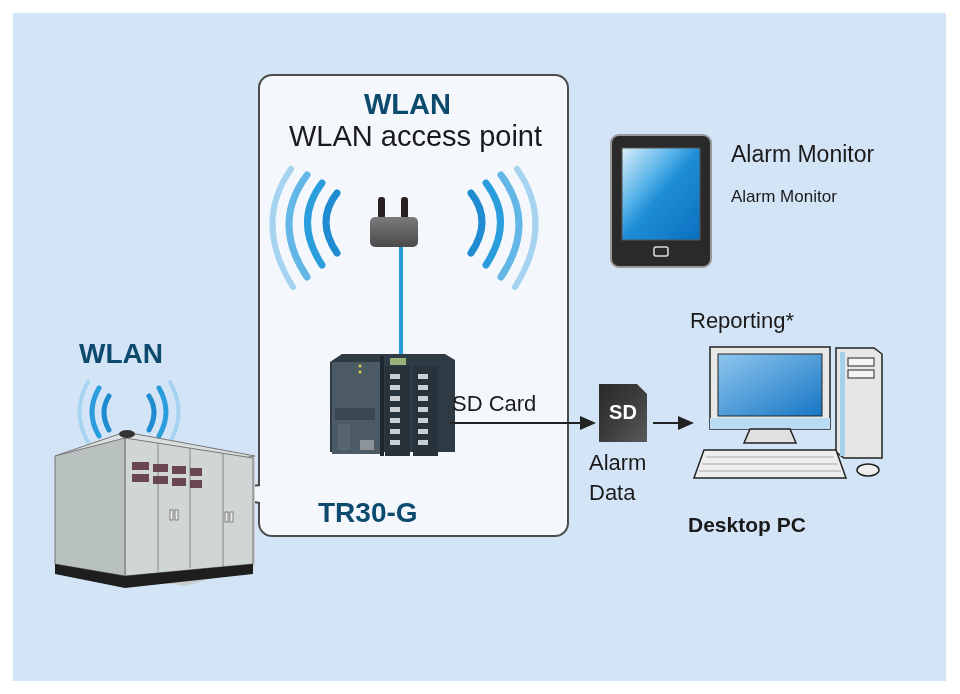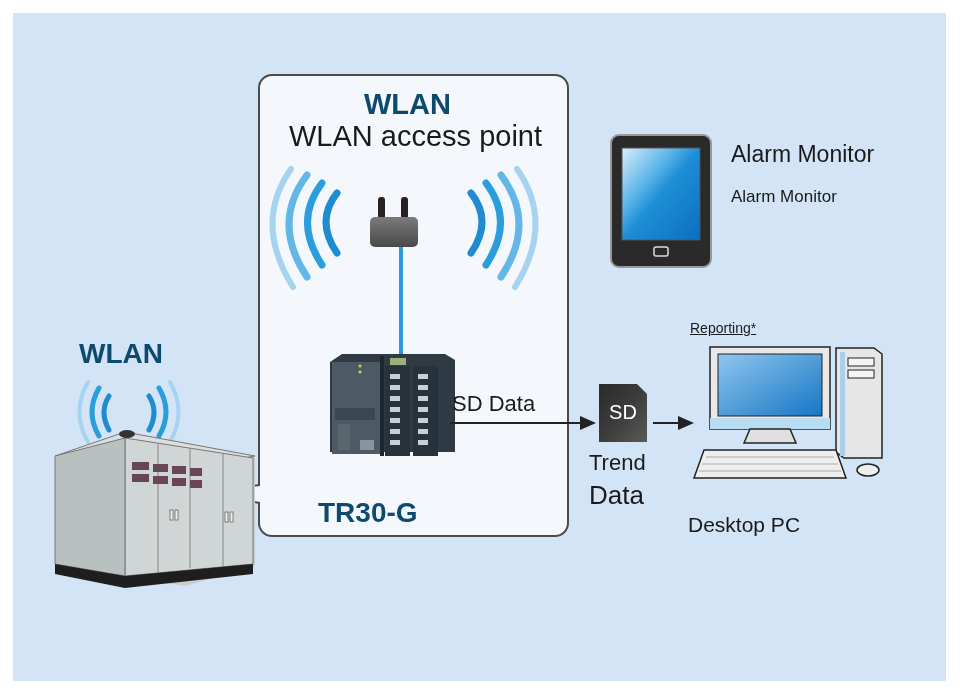--- a/index.html
+++ b/index.html
@@ -3,21 +3,21 @@
 <meta charset="utf-8">
 <style>
   html, body { margin: 0; padding: 0; background: #ffffff; }
   body { width: 960px; height: 694px; position: relative; overflow: hidden;
          font-family: "Liberation Sans", sans-serif; }
   .panel { position: absolute; left: 13px; top: 13px; width: 933px; height: 668px; background: #d3e4f6; }
   .device-box { position: absolute; left: 258px; top: 74px; width: 311px; height: 463px;
                 background: #f4f8fd; border: 2px solid #4a4a4a; border-radius: 14px; box-sizing: border-box; }
   .txt { position: absolute; white-space: nowrap; color: #1a1a1a; }
   .green { color: #0c4a6e; font-weight: bold; }
-  .bold { font-weight: normal; }
+  .bold { font-weight: bold; }
   svg.abs { position: absolute; overflow: visible; }
 </style>
 </head>
 <body>
 
 <div class="panel"></div>
 
 <div class="device-box"></div>
 
 <svg class="abs" style="left:190px;top:480px;" width="80" height="30">
@@ -80,61 +80,61 @@
   </g>
   <rect x="60" y="6" width="16" height="7" fill="#9ab27a"></rect>
   <circle cx="30" cy="14" r="1.5" fill="#d8d040"></circle>
     <circle cx="30" cy="20" r="1.5" fill="#d8d040"></circle>
   <rect x="8" y="72" width="12" height="26" fill="#5a666e"></rect>
   <rect x="30" y="88" width="14" height="10" fill="#8a949a"></rect>
 </svg>
 
 <div class="txt green" style="left:318px;top:497px;font-size:28px;">TR30-G</div>
 
-<div class="txt" style="left:452px;top:391px;font-size:22px;">SD Data</div>
+<div class="txt" style="left:452px;top:391px;font-size:22px;">SD Card</div>
 <svg class="abs" style="left:450px;top:415px;" width="250" height="20">
   <line x1="0" y1="8" x2="138" y2="8" stroke="#222" stroke-width="2"></line>
   <polygon points="130,1 146,8 130,15" fill="#222"></polygon>
   <line x1="203" y1="8" x2="232" y2="8" stroke="#222" stroke-width="2"></line>
   <polygon points="228,1 244,8 228,15" fill="#222"></polygon>
 </svg>
 
 <div style="position:absolute;left:599px;top:384px;width:48px;height:58px;">
   <svg width="48" height="58">
     <defs>
       <linearGradient id="sdg" x1="0" y1="0" x2="1" y2="1">
         <stop offset="0" stop-color="#2a2a2a"></stop>
           <stop offset="0.5" stop-color="#3c3c3c"></stop>
           <stop offset="1" stop-color="#5a5a5a"></stop>
       </linearGradient>
     </defs>
     <polygon points="0,0 38,0 48,10 48,58 0,58" fill="url(#sdg)"></polygon>
   </svg>
-  <div style="position:absolute;left:0;top:17px;width:48px;text-align:center;color:#fff;font-weight:normal;font-size:20px;">SD</div>
+  <div style="position:absolute;left:0;top:17px;width:48px;text-align:center;color:#fff;font-weight:bold;font-size:20px;">SD</div>
 </div>
-<div class="txt" style="left:589px;top:450px;font-size:22px;">Trend</div>
-<div class="txt" style="left:589px;top:480px;font-size:26px;">Data</div>
+<div class="txt" style="left:589px;top:450px;font-size:22px;">Alarm</div>
+<div class="txt" style="left:589px;top:480px;font-size:22px;">Data</div>
 
 <svg class="abs" style="left:610px;top:134px;" width="102" height="134">
   <defs>
     <linearGradient id="tbs" x1="0" y1="0" x2="1" y2="1">
       <stop offset="0" stop-color="#d9eefa"></stop>
         <stop offset="0.35" stop-color="#56b2e8"></stop>
         <stop offset="0.5" stop-color="#1e8ed6"></stop>
         <stop offset="1" stop-color="#0a6fbf"></stop>
     </linearGradient>
   </defs>
   <rect x="1" y="1" width="100" height="132" rx="8" fill="#2a2a2a" stroke="#999" stroke-width="2"></rect>
   <rect x="12" y="14" width="78" height="92" fill="url(#tbs)" stroke="#555" stroke-width="1"></rect>
   <rect x="44" y="113" width="14" height="9" rx="2" fill="none" stroke="#ddd" stroke-width="1.5"></rect>
 </svg>
 <div class="txt" style="left:731px;top:141px;font-size:23px;">Alarm Monitor</div>
 <div class="txt" style="left:731px;top:187px;font-size:17px;">Alarm Monitor</div>
 
-<div class="txt" style="left:690px;top:320px;font-size:14px;text-decoration:underline;">Reporting*</div>
+<div class="txt" style="left:690px;top:308px;font-size:22px;">Reporting*</div>
 <svg class="abs" style="left:686px;top:340px;" width="200" height="150">
   <defs>
     <linearGradient id="mon" x1="0" y1="0" x2="1" y2="1">
       <stop offset="0" stop-color="#8fc6ee"></stop>
         <stop offset="1" stop-color="#1676c4"></stop>
     </linearGradient>
   </defs>
 
   <polygon points="150,8 188,8 196,14 196,118 158,118 150,112" fill="#e6e6e6" stroke="#222" stroke-width="1.5"></polygon>
   <rect x="154" y="12" width="5" height="104" fill="#a8d0ec"></rect>

